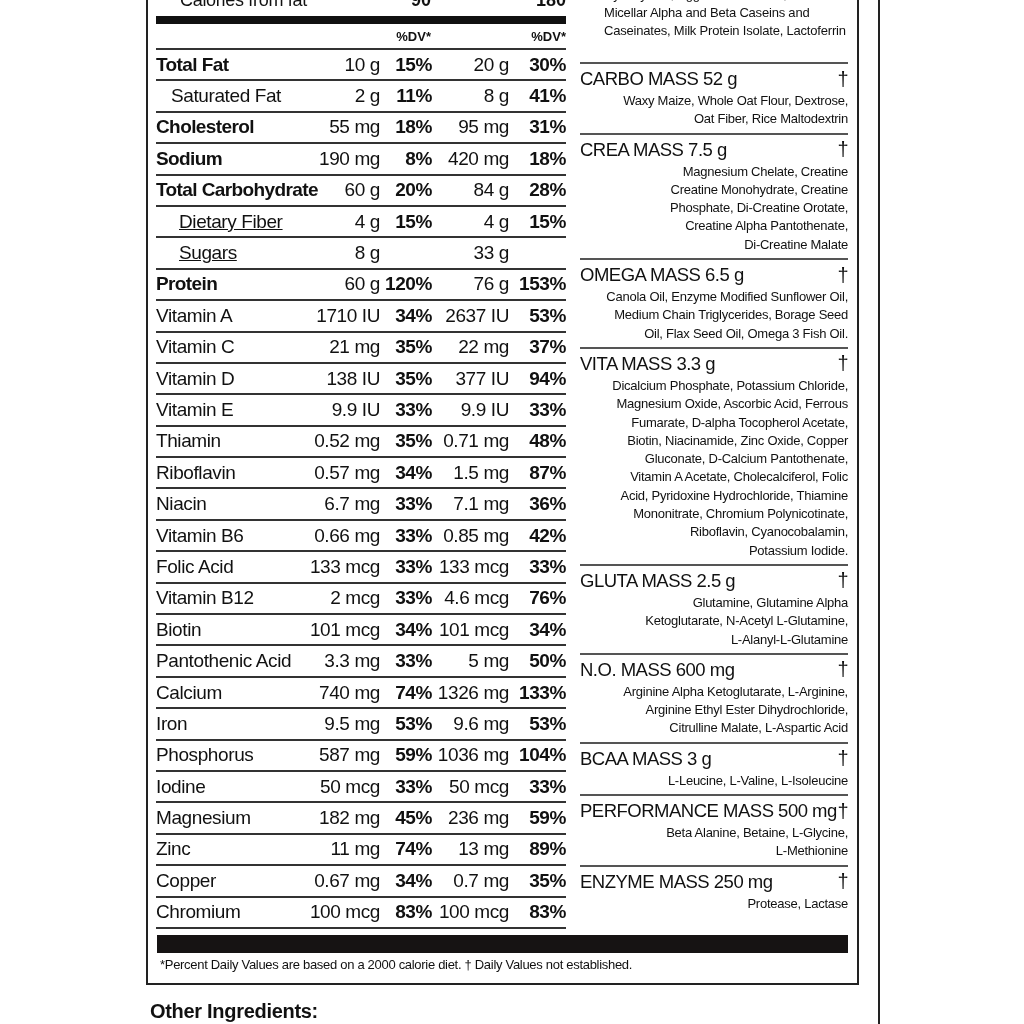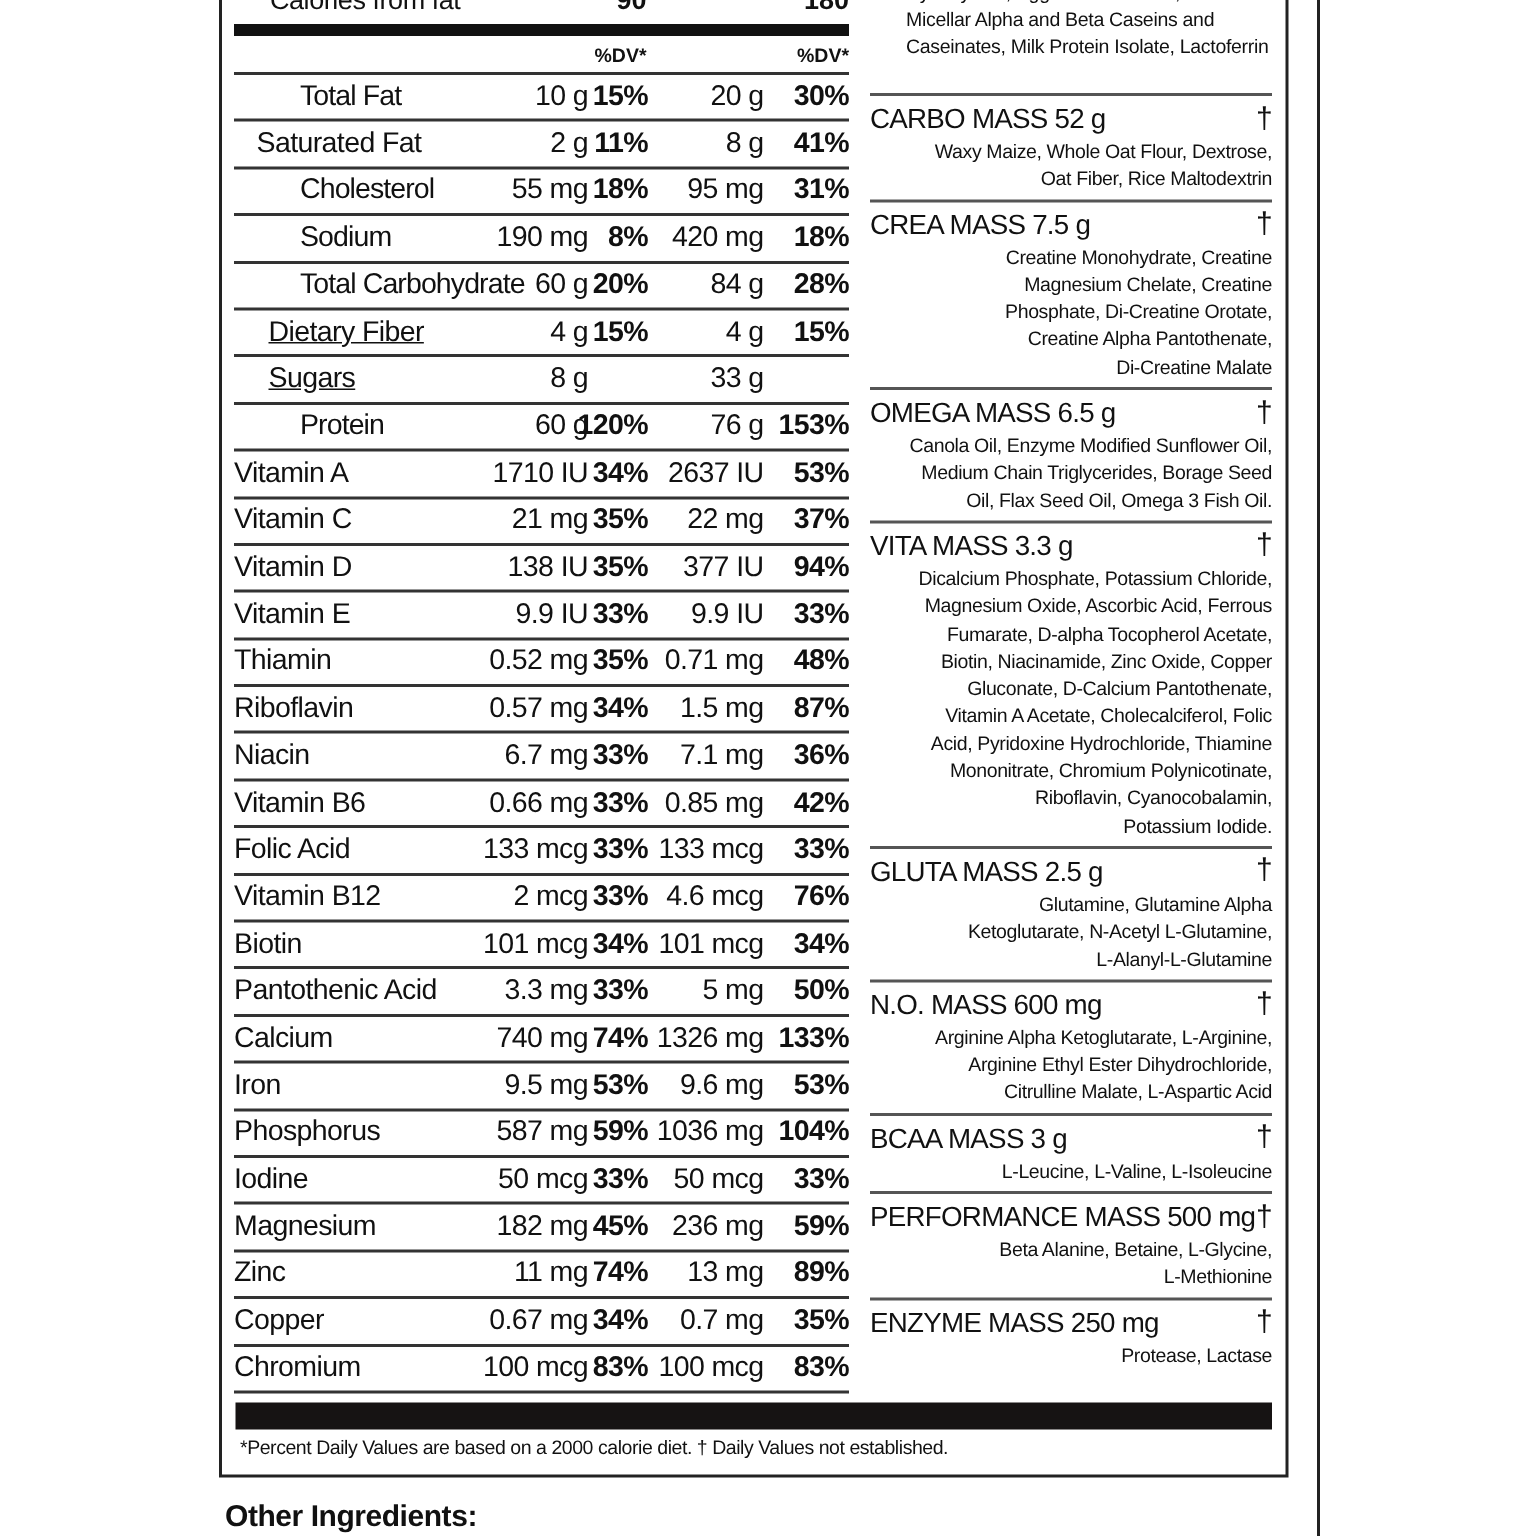--- a/index.html
+++ b/index.html
@@ -16,23 +16,23 @@
   .cal-row .v2 { position: absolute; right: 0; font-weight: bold; }
   .thickbar { height: 8px; background: #111; margin-top: 2px; }
   .dv-row { height: 24px; position: relative; font-size: 13px; font-weight: bold; border-bottom: 2px solid #333; }
   .dv-row span { position: absolute; top: 5px; }
   .dv1 { right: 135px; }
   .dv2 { right: 0; }
   .nrow { height: 29.4px; border-bottom: 2px solid #333; position: relative; font-size: 19px;
           display: flex; align-items: center; letter-spacing: -0.4px; }
   .nrow .name { position: absolute; left: 0; }
   .nrow .name.indent { left: 15px; }
-  .nrow .name.bold { font-weight: normal; font-family: "Liberation Sans", sans-serif; letter-spacing: -0.6px; margin-left: 44px; }
+  .nrow .name.bold { font-weight: bold; font-family: "Liberation Sans", sans-serif; letter-spacing: -0.6px; }
   .nrow .name.indent2 { left: 23px; text-decoration: underline; }
-  .nrow .a1 { position: absolute; right: 174px; }
+  .nrow .a1 { position: absolute; right: 186px; }
   .nrow .p1 { position: absolute; right: 134px; font-weight: bold; }
   .nrow .a2 { position: absolute; right: 57px; }
   .nrow .p2 { position: absolute; right: 0; font-weight: bold; }
   .ing-top { font-size: 13px; line-height: 18px; padding-left: 24px; letter-spacing: -0.2px; }
   .sect { border-top: 2px solid #555; padding-top: 2px; padding-bottom: 4px; }
   .sect-head { display: flex; justify-content: space-between; font-size: 18.5px; letter-spacing: -0.5px; height: 26px; align-items: center; }
   .dagger { font-size: 20px; padding-right: 0px; }
   .sect-body { font-size: 13px; line-height: 18.3px; padding-left: 24px; letter-spacing: -0.25px; text-align: right; }
   .blackbar { position: absolute; left: 157px; top: 935px; width: 691px; height: 18px; background: #161313; }
   .footnote { position: absolute; left: 160px; top: 957px; font-size: 13px; font-weight: normal; letter-spacing: -0.3px; }
@@ -271,22 +271,22 @@
           <div>Waxy Maize, Whole Oat Flour, Dextrose,</div>
           <div>Oat Fiber, Rice Maltodextrin</div>
         </div>
       </div>
       <div class="sect">
         <div class="sect-head">
           <span>CREA MASS 7.5 g</span>
           <span class="dagger">†</span>
         </div>
         <div class="sect-body">
+          <div>Magnesium Chelate, Creatine</div>
           <div>Creatine Monohydrate, Creatine</div>
-          <div>Magnesium Chelate, Creatine</div>
           <div>Phosphate, Di-Creatine Orotate,</div>
           <div>Creatine Alpha Pantothenate,</div>
           <div>Di-Creatine Malate</div>
         </div>
       </div>
       <div class="sect">
         <div class="sect-head">
           <span>OMEGA MASS 6.5 g</span>
           <span class="dagger">†</span>
         </div>

